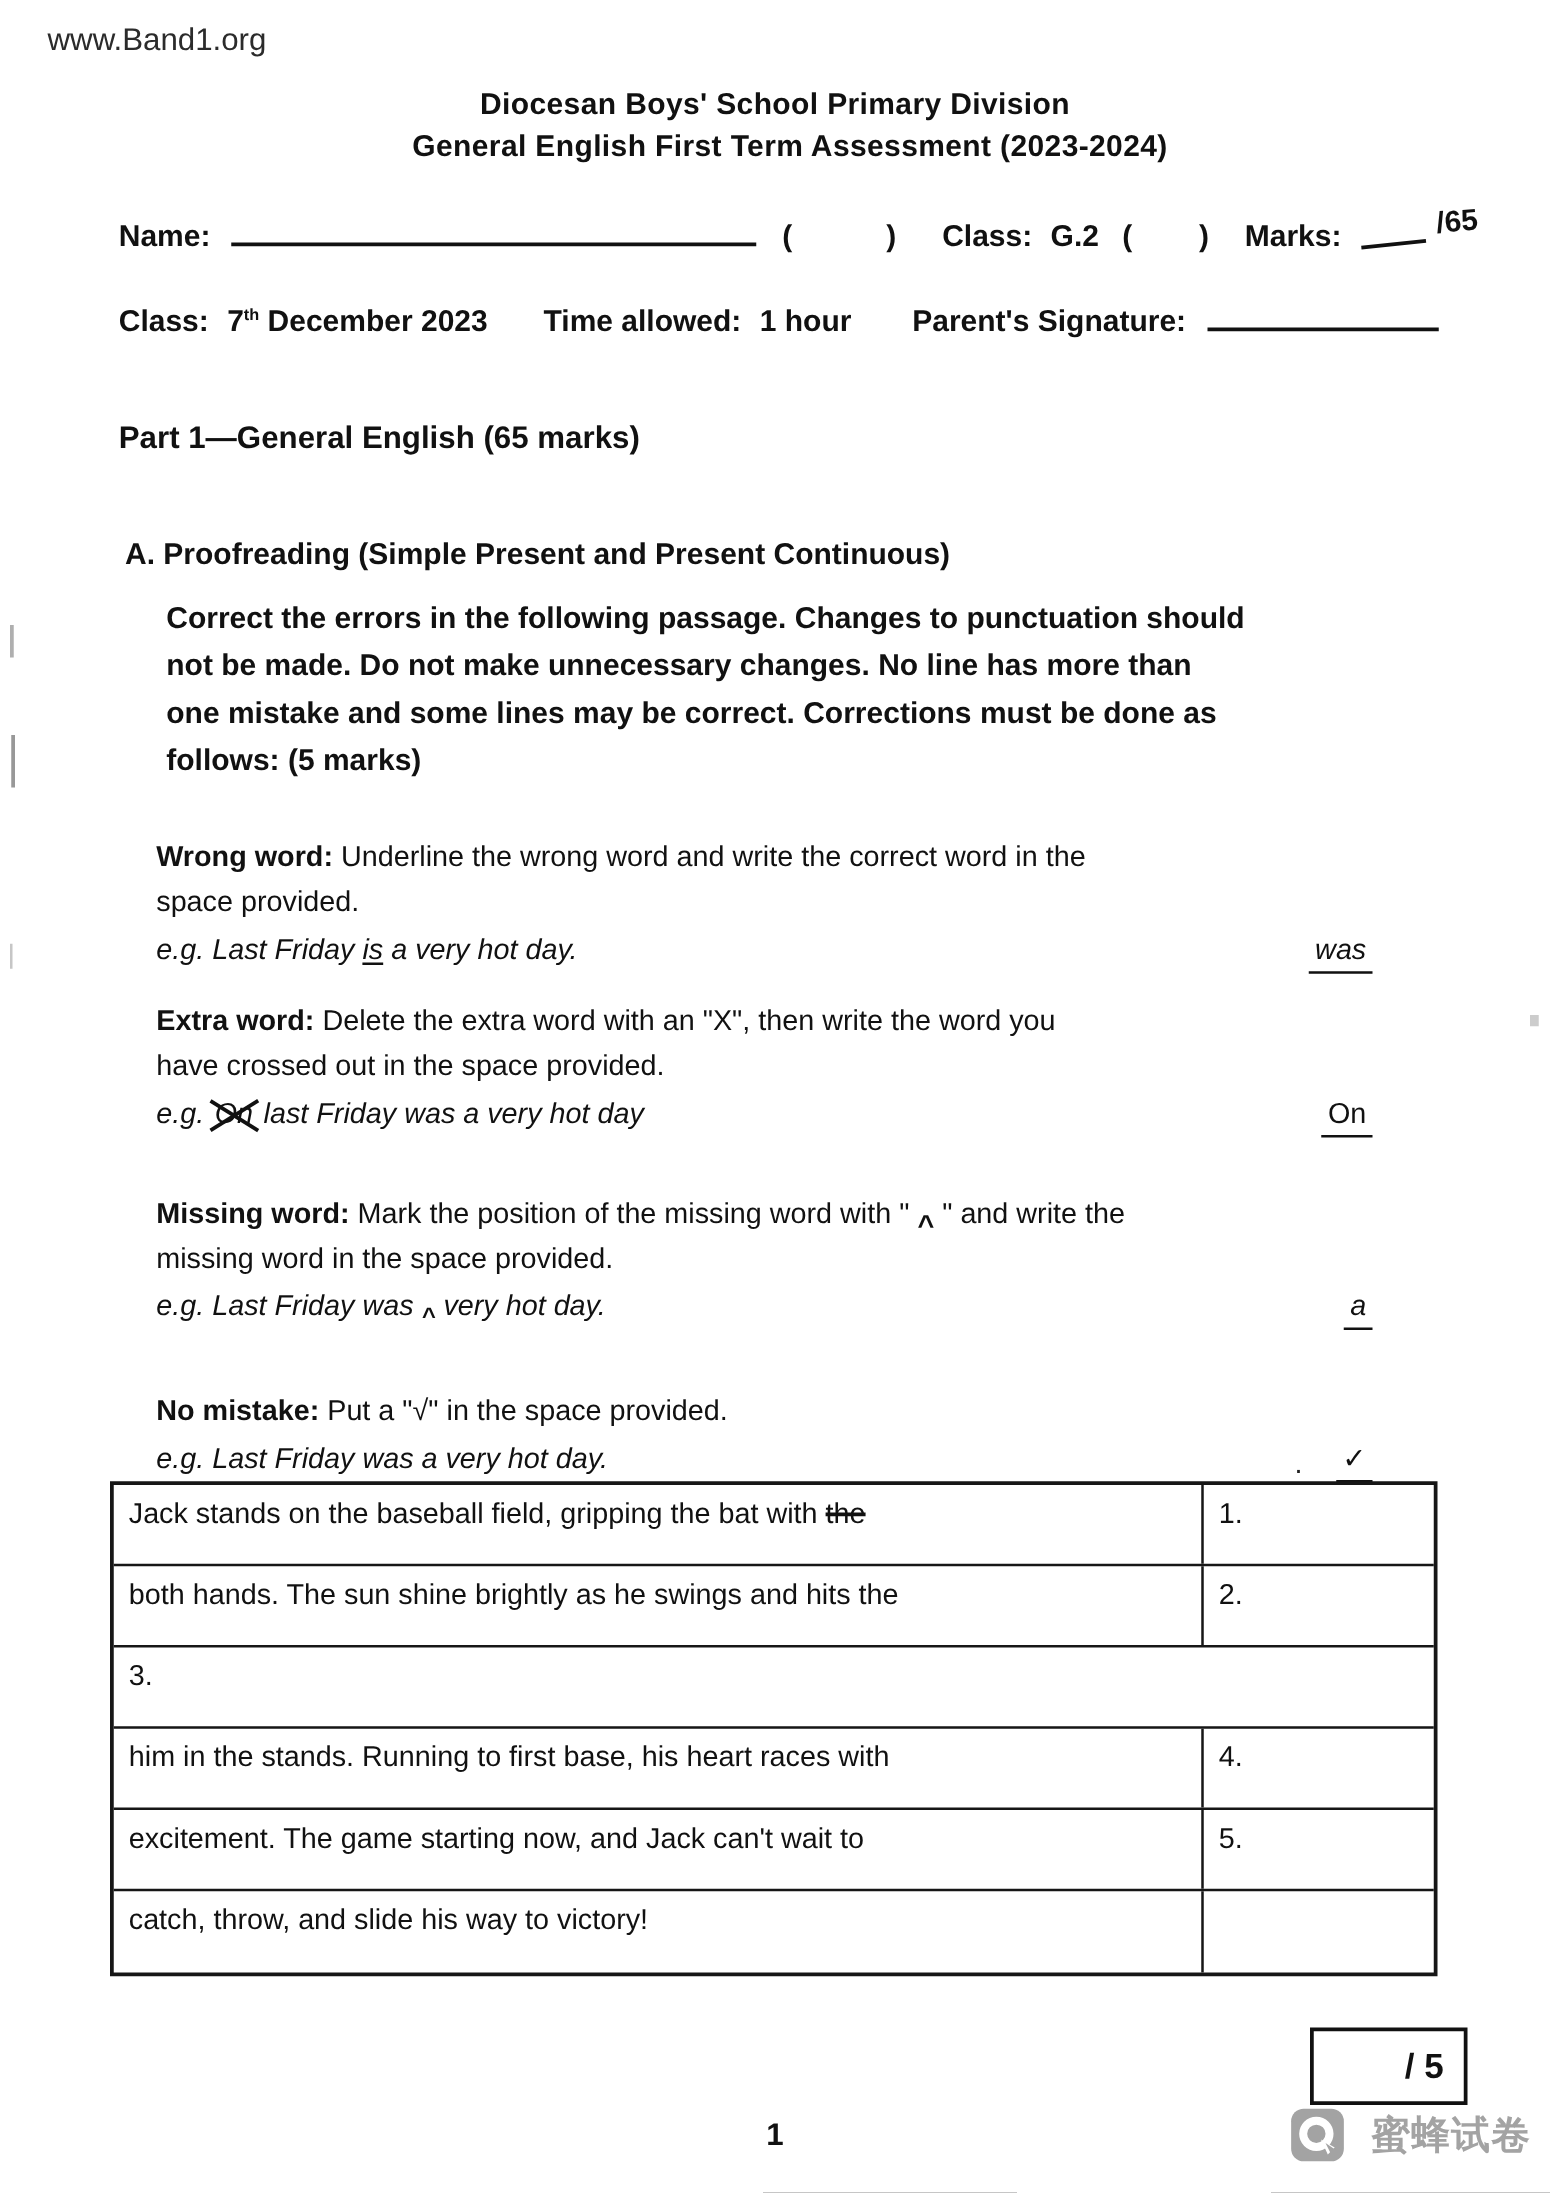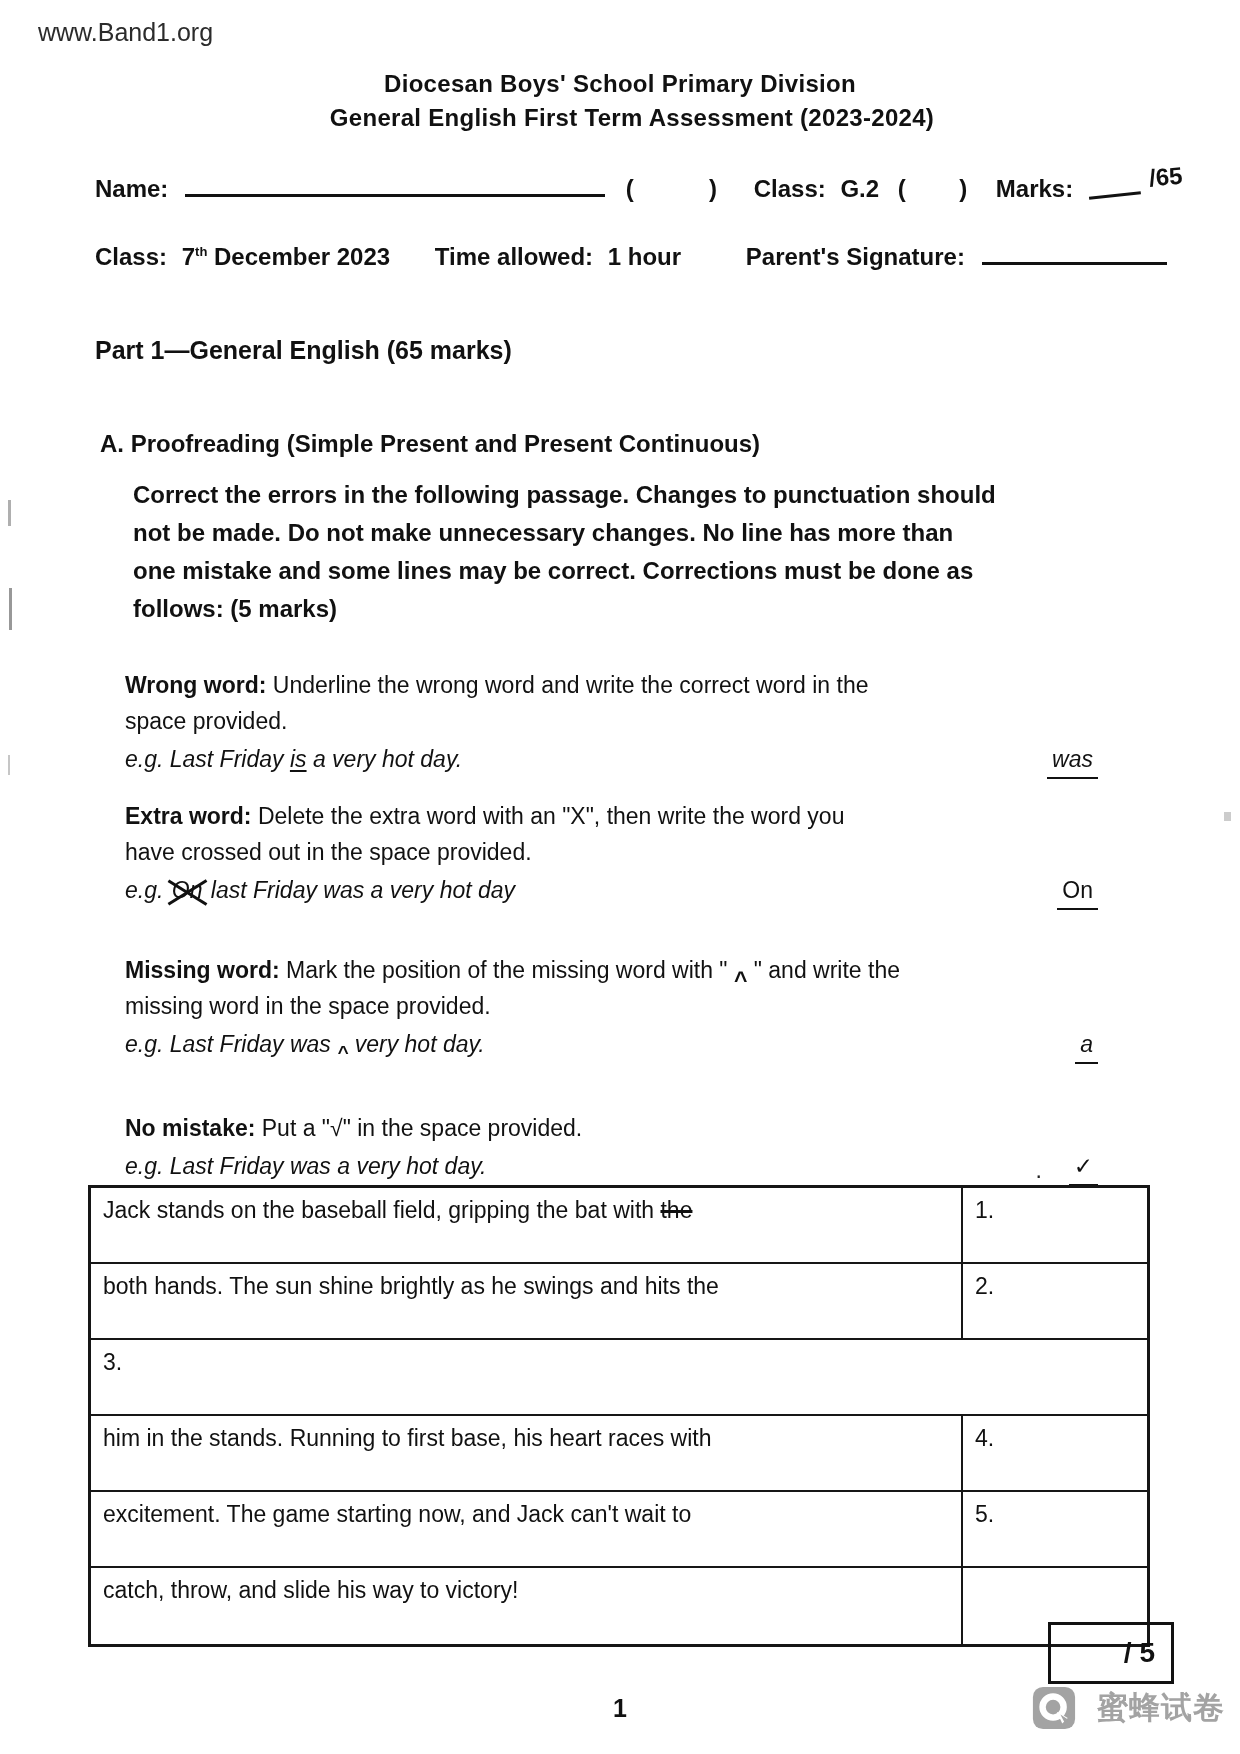--- a/index.html
+++ b/index.html
@@ -36,21 +36,21 @@
   .answer-dot{position:absolute;right:108px;top:4px;font-style:normal;color:#222;}
   .u-word{text-decoration:underline;text-decoration-thickness:2px;text-underline-offset:3px;}
   .x-cross{position:relative;display:inline-block;padding:0 2px;}
   .x-cross::before,.x-cross::after{content:"";position:absolute;left:-5px;right:-5px;top:52%;border-top:3px solid #111;}
   .x-cross::before{transform:rotate(32deg);}
   .x-cross::after{transform:rotate(-32deg);}
   .caret-low{display:inline-block;transform:translateY(10px);font-style:normal;font-weight:700;}
   .caret-eg{display:inline-block;transform:translateY(7px);font-size:19px;font-weight:700;}
 
   .ptable{position:absolute;left:88px;top:1185px;width:1062px;border:3px solid #161616;box-sizing:border-box;}
-  .trow{display:flex;height:76px;border-bottom:2px solid #161616;font-size:23px;box-sizing:border-box;}
+  .trow{display:flex;height:65px;border-bottom:2px solid #161616;font-size:23px;box-sizing:border-box;}
   .trow:last-child{border-bottom:none;}
   .tcell-text{width:872px;border-right:2px solid #161616;padding:9px 8px 0 12px;box-sizing:border-box;}
   .tcell-num{flex:1;padding:9px 0 0 12px;}
   .struck{text-decoration:line-through;text-decoration-thickness:2.5px;}
 
   .scorebox{position:absolute;left:1048px;top:1622px;width:126px;height:62px;border:3px solid #111;
             box-sizing:border-box;display:flex;align-items:center;justify-content:flex-end;
             padding-right:16px;font-size:28px;font-weight:700;}
 
   .brand{position:absolute;left:1032px;top:1686px;display:flex;align-items:center;gap:21px;color:#a3a3a3;}
@@ -89,21 +89,21 @@
     <span class="marks-line"></span>
     <span class="marks-raised">/65</span>
   </div>
 
   <div class="daterow">
     <span>Class:</span>
     <span style="margin-left:8px;">7</span><sup>th</sup>
     <span>December 2023</span>
     <span style="margin-left:38px;">Time allowed:</span>
     <span style="margin-left:8px;">1 hour</span>
-    <span style="margin-left:58px;">Parent's Signature:</span>
+    <span style="margin-left:42px;">Parent's Signature:</span>
     <span class="u-line" style="width:185px;margin-left:10px;"></span>
   </div>
 
   <div class="part1">Part 1—General English (65 marks)</div>
 
   <div class="secA-head">A. Proofreading (Simple Present and Present Continuous)</div>
 
   <div class="instr">Correct the errors in the following passage. Changes to punctuation should<br>not be made. Do not make unnecessary changes. No line has more than<br>one mistake and some lines may be correct. Corrections must be done as<br>follows: (5 marks)</div>
 
   <div class="rule rule-wrong">

